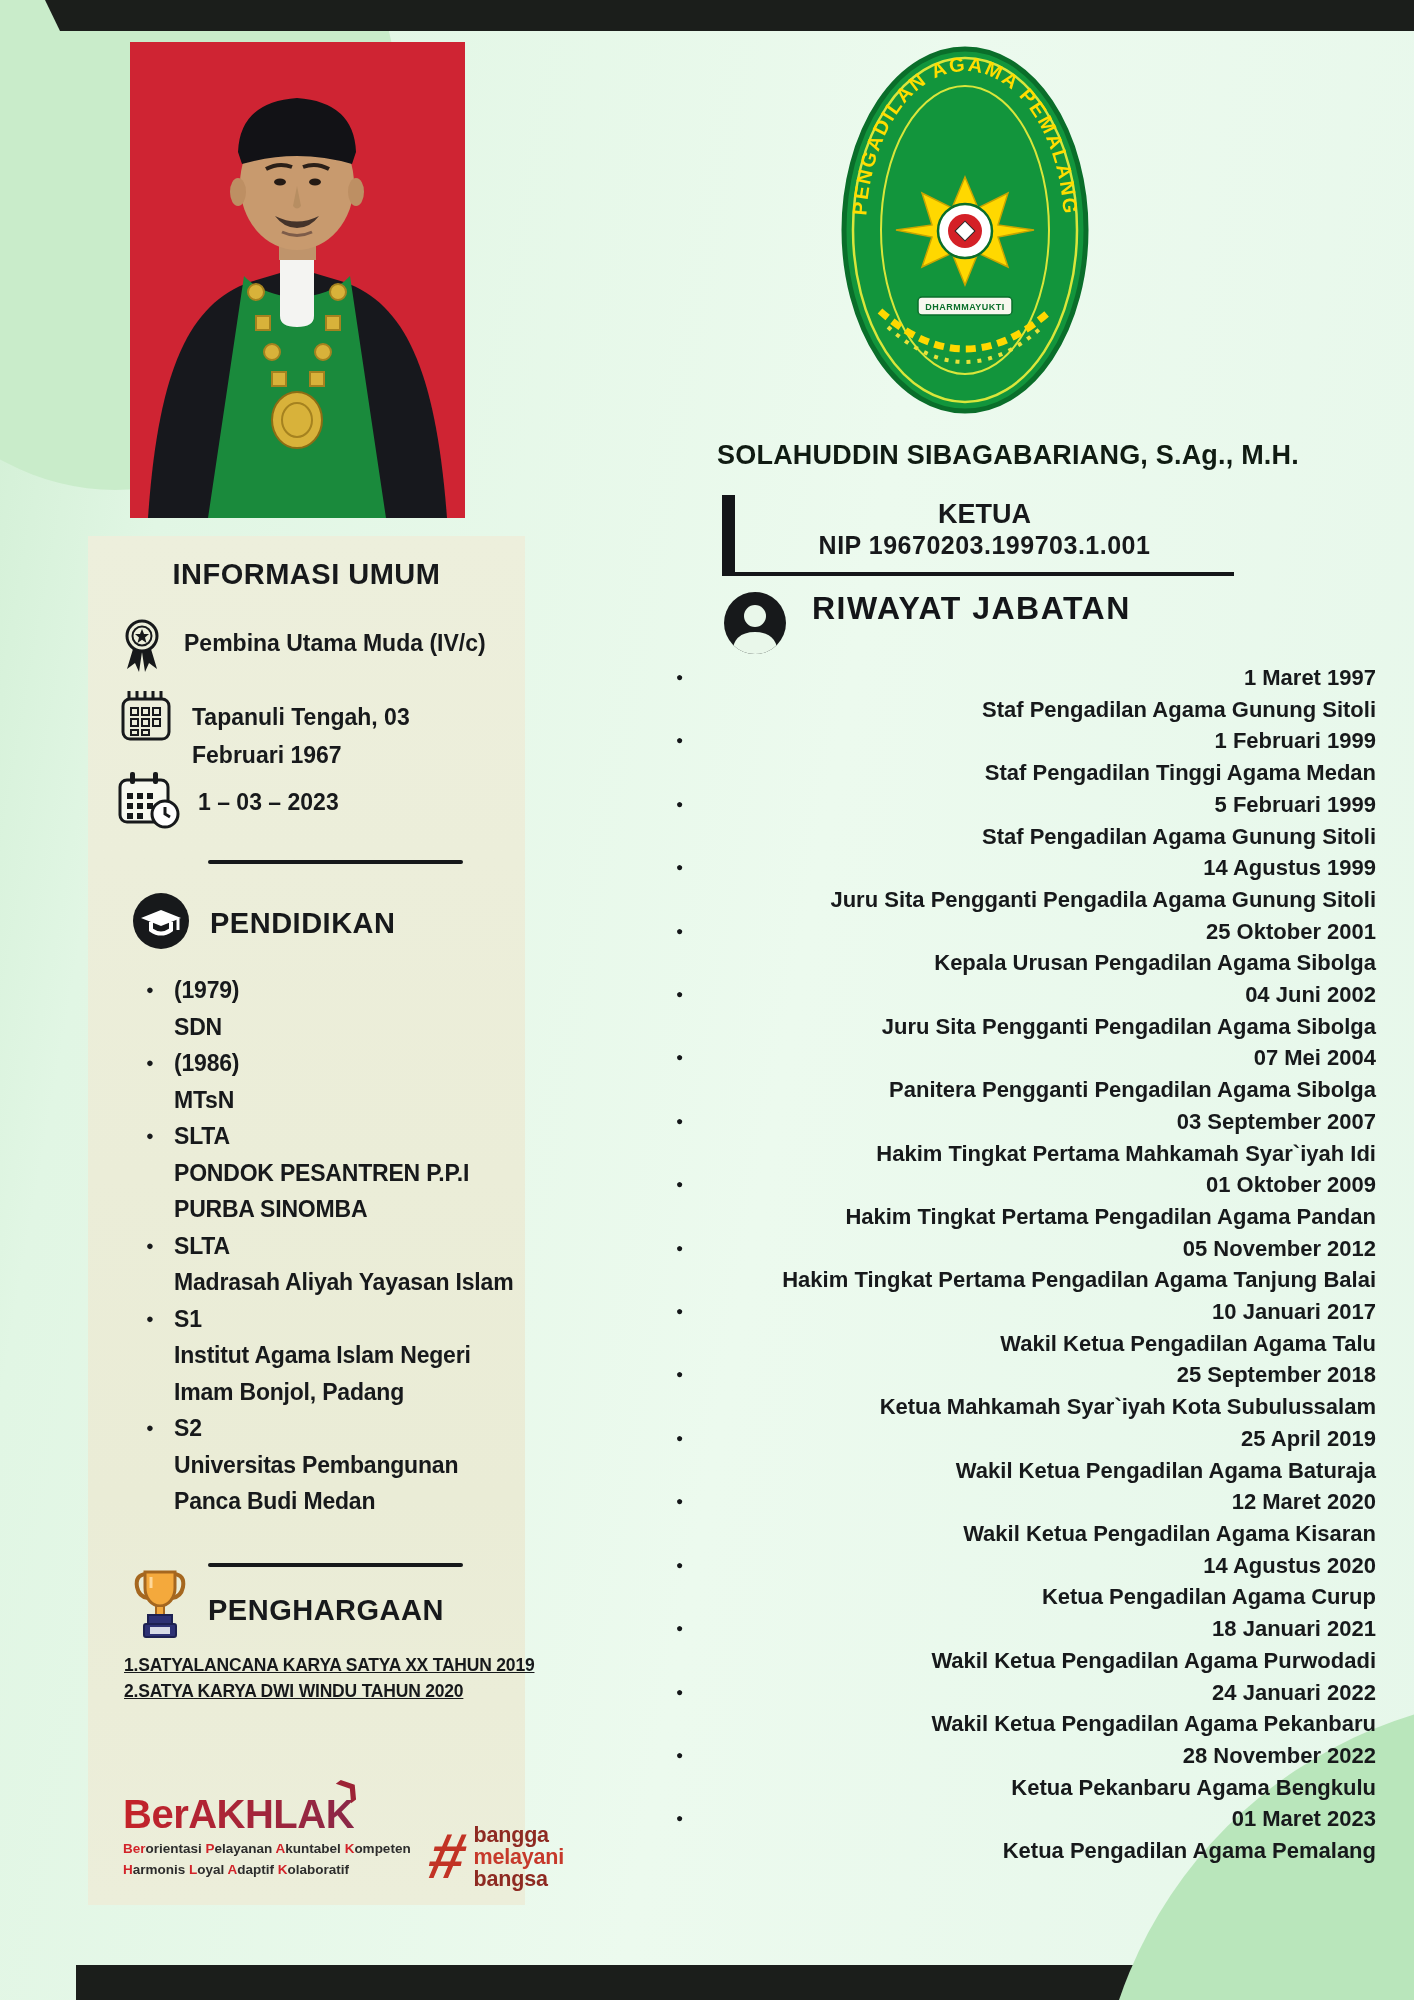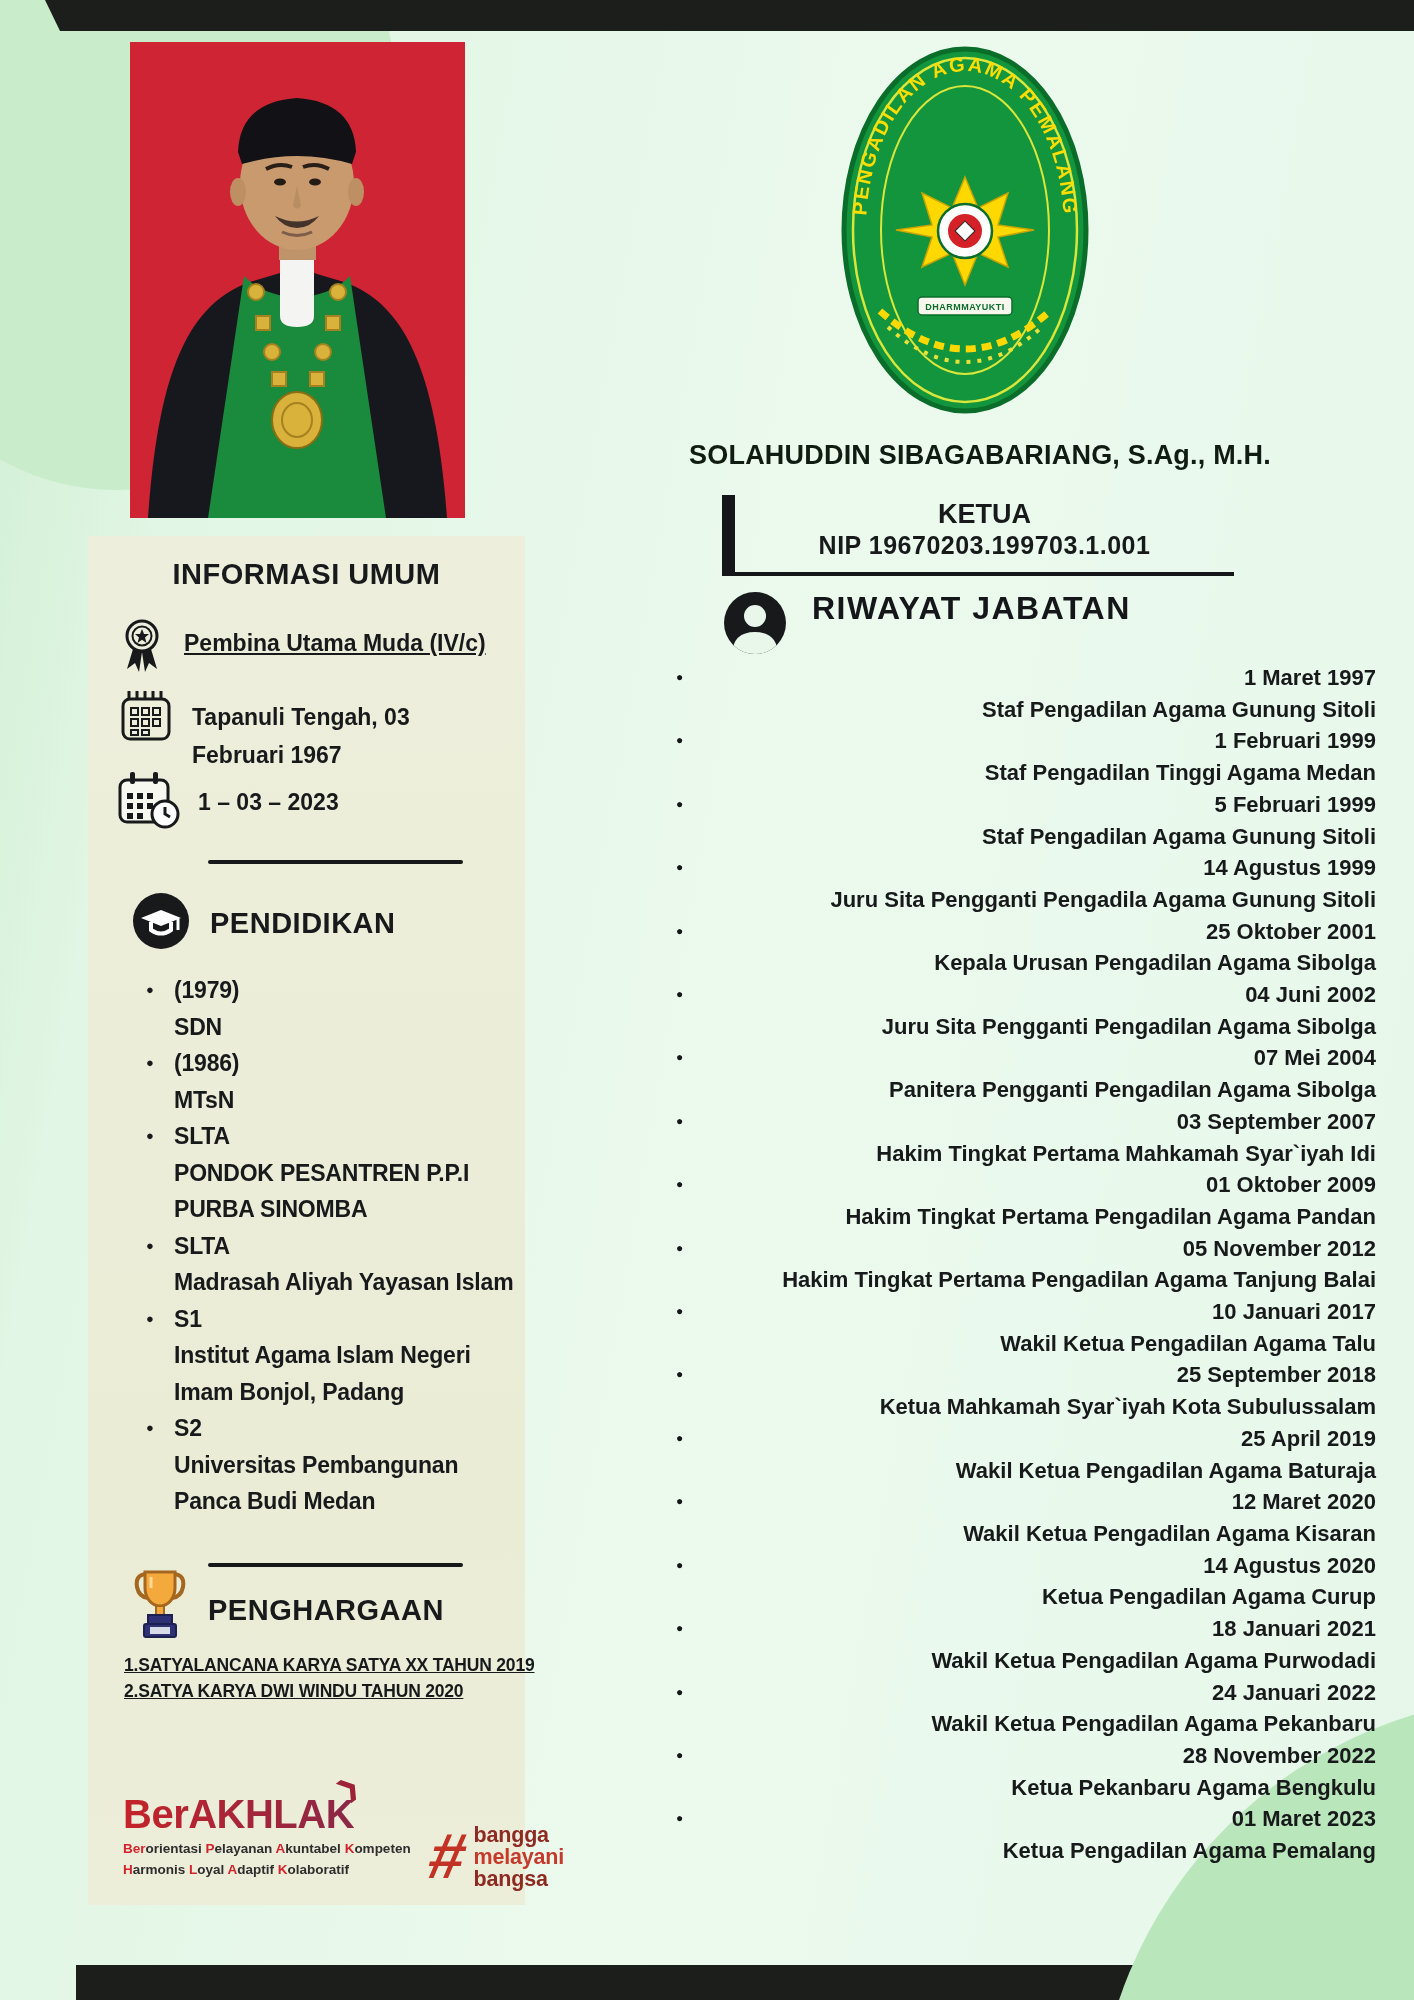--- a/index.html
+++ b/index.html
@@ -15,21 +15,21 @@
            clip-path:polygon(0 0,100% 0,100% 100%,15px 100%);}
   .bottom-bar{position:absolute;left:76px;top:1965px;width:1338px;height:35px;background:#1b1e1b;}
 
   
   .photo{position:absolute;left:130px;top:42px;width:335px;height:476px;}
 
   
   .seal{position:absolute;left:840px;top:45px;width:250px;height:370px;}
 
   
-  .name{position:absolute;left:640px;top:440px;width:680px;text-align:center;
+  .name{position:absolute;left:668px;top:440px;width:680px;text-align:center;
         font-size:27px;font-weight:800;letter-spacing:.2px;color:#101b12;}
   .ketua-block{position:absolute;left:722px;top:495px;width:512px;height:81px;box-sizing:border-box;
                border-left:13px solid #141619;border-bottom:4px solid #141619;padding-top:3px;}
   .ketua{ text-align:center;font-size:27px;font-weight:800;line-height:32px;}
   .nip{text-align:center;font-size:25px;font-weight:800;line-height:31px;letter-spacing:.5px;}
 
   
   .riwayat-header{position:absolute;left:722px;top:590px;display:flex;align-items:flex-start;gap:24px;}
   .riwayat-title{font-size:32px;font-weight:800;letter-spacing:1.5px;color:#141619;}
   .riwayat-list{position:absolute;left:676px;top:662px;width:700px;margin:0;padding:0;list-style:none;}
@@ -38,21 +38,21 @@
   .r-date{font-size:22px;font-weight:700;line-height:31.7px;white-space:nowrap;}
   .r-pos{font-size:22px;font-weight:600;line-height:31.7px;white-space:nowrap;}
 
   
   .panel{position:absolute;left:88px;top:536px;width:437px;height:1369px;
          background:linear-gradient(180deg,#edefdc 0%,#eaecd6 70%,#ecEEda 100%);}
   .iu-title{position:absolute;left:0;right:0;top:22px;text-align:center;
             font-size:29px;font-weight:800;letter-spacing:.5px;}
   .iu-row{position:absolute;display:flex;align-items:flex-start;gap:18px;left:30px;}
   .iu-row .txt{font-size:23px;font-weight:600;line-height:38px;}
-  .row-rank{top:80px;}  .row-rank .txt{padding-top:8px;text-decoration:underline;}
+  .row-rank{top:80px;}  .row-rank .txt{padding-top:8px;}
   .row-birth{top:152px;} .row-birth .txt{width:312px;padding-top:10px;}
   .row-tmt{top:235px;}  .row-tmt .txt{padding-top:12px;}
   .divider{position:absolute;height:4px;background:#16181a;border-radius:2px;left:120px;right:62px;}
   .div-1{top:324px;} .div-2{top:1027px;}
   .sec-header{position:absolute;display:flex;align-items:center;gap:20px;left:44px;}
   .sec-title{font-size:29px;font-weight:700;letter-spacing:.5px;}
   .hdr-pend{top:356px;} .hdr-peng{top:1032px;}
   .pend-list{position:absolute;left:58px;top:436px;margin:0;padding:0;list-style:none;}
   .pend-list li{position:relative;padding-left:28px;}
   .pend-list li::before{content:"●";position:absolute;left:0;top:10px;font-size:13px;}

